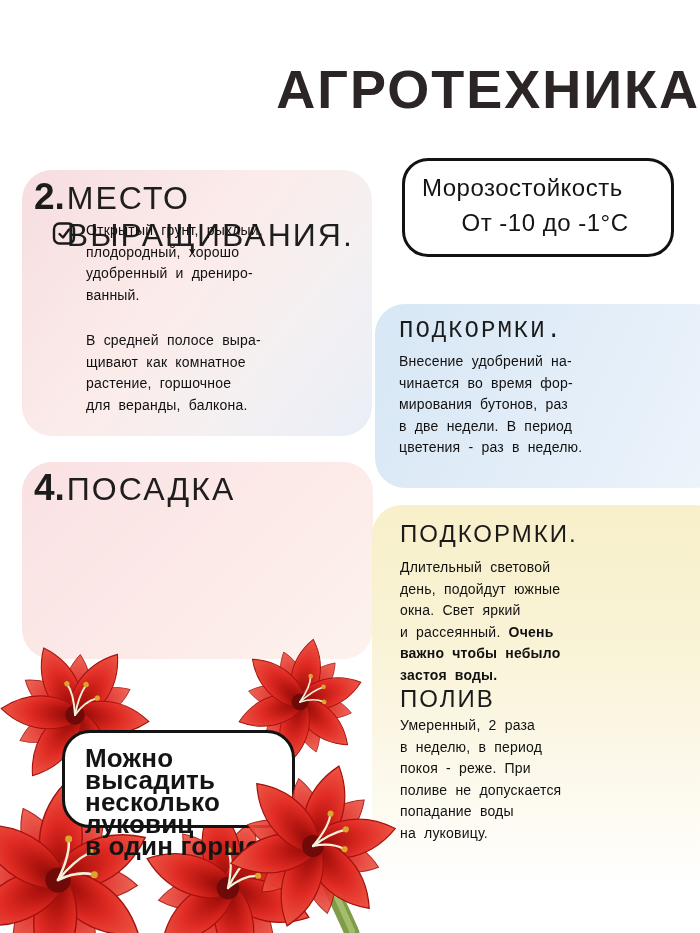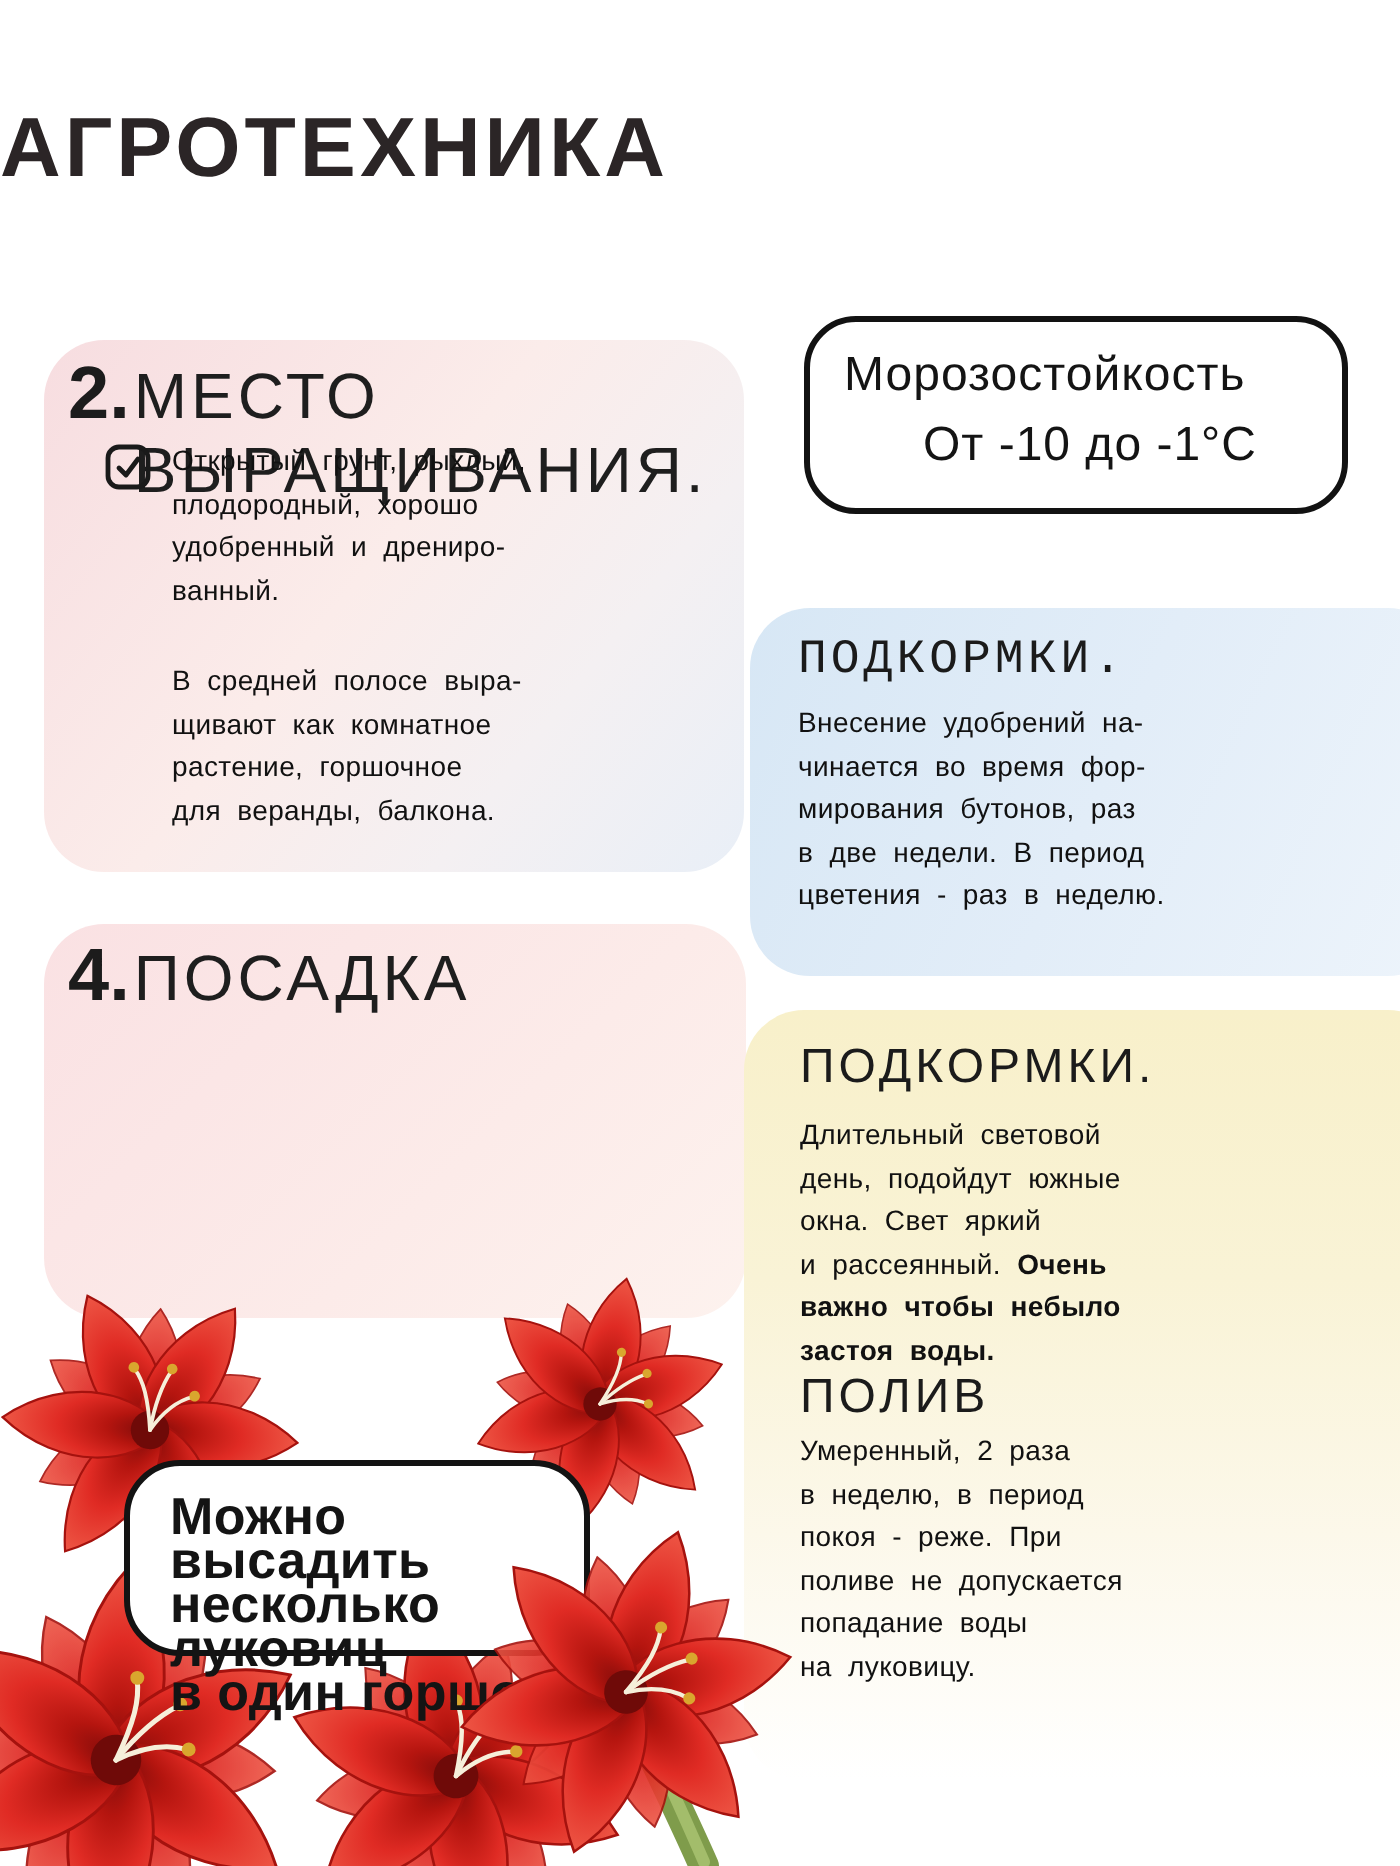--- a/index.html
+++ b/index.html
@@ -4,22 +4,22 @@
 <style>
   html,body{margin:0;padding:0;background:#ffffff;}
   .canvas{
     position:relative;width:700px;height:933px;margin:0 auto;
     background:#ffffff;overflow:hidden;
     font-family:"Liberation Sans",sans-serif;color:#141414;
   }
   .abs{position:absolute;}
   .pre{white-space:pre-line;}
   .page-title{
-    top:22px;left:0;right:0;text-align:left;
-    font-size:42px;font-weight:600;letter-spacing:2px;color:#2b2526;
+    top:22px;left:0;right:0;text-align:right;
+    font-size:54px;font-weight:600;letter-spacing:2px;color:#2b2526;
   }
   .card{position:absolute;border-radius:30px;}
   .card-place{
     left:22px;top:170px;width:350px;height:266px;
     background:linear-gradient(128deg,#f7dde0 0%,#fbecea 45%,#f4f0f2 72%,#e9eff7 100%);
   }
   .card-planting{
     left:22px;top:462px;width:351px;height:197px;
     background:linear-gradient(135deg,#fae1e3 0%,#fcebe9 60%,#fdf2ee 100%);
   }

